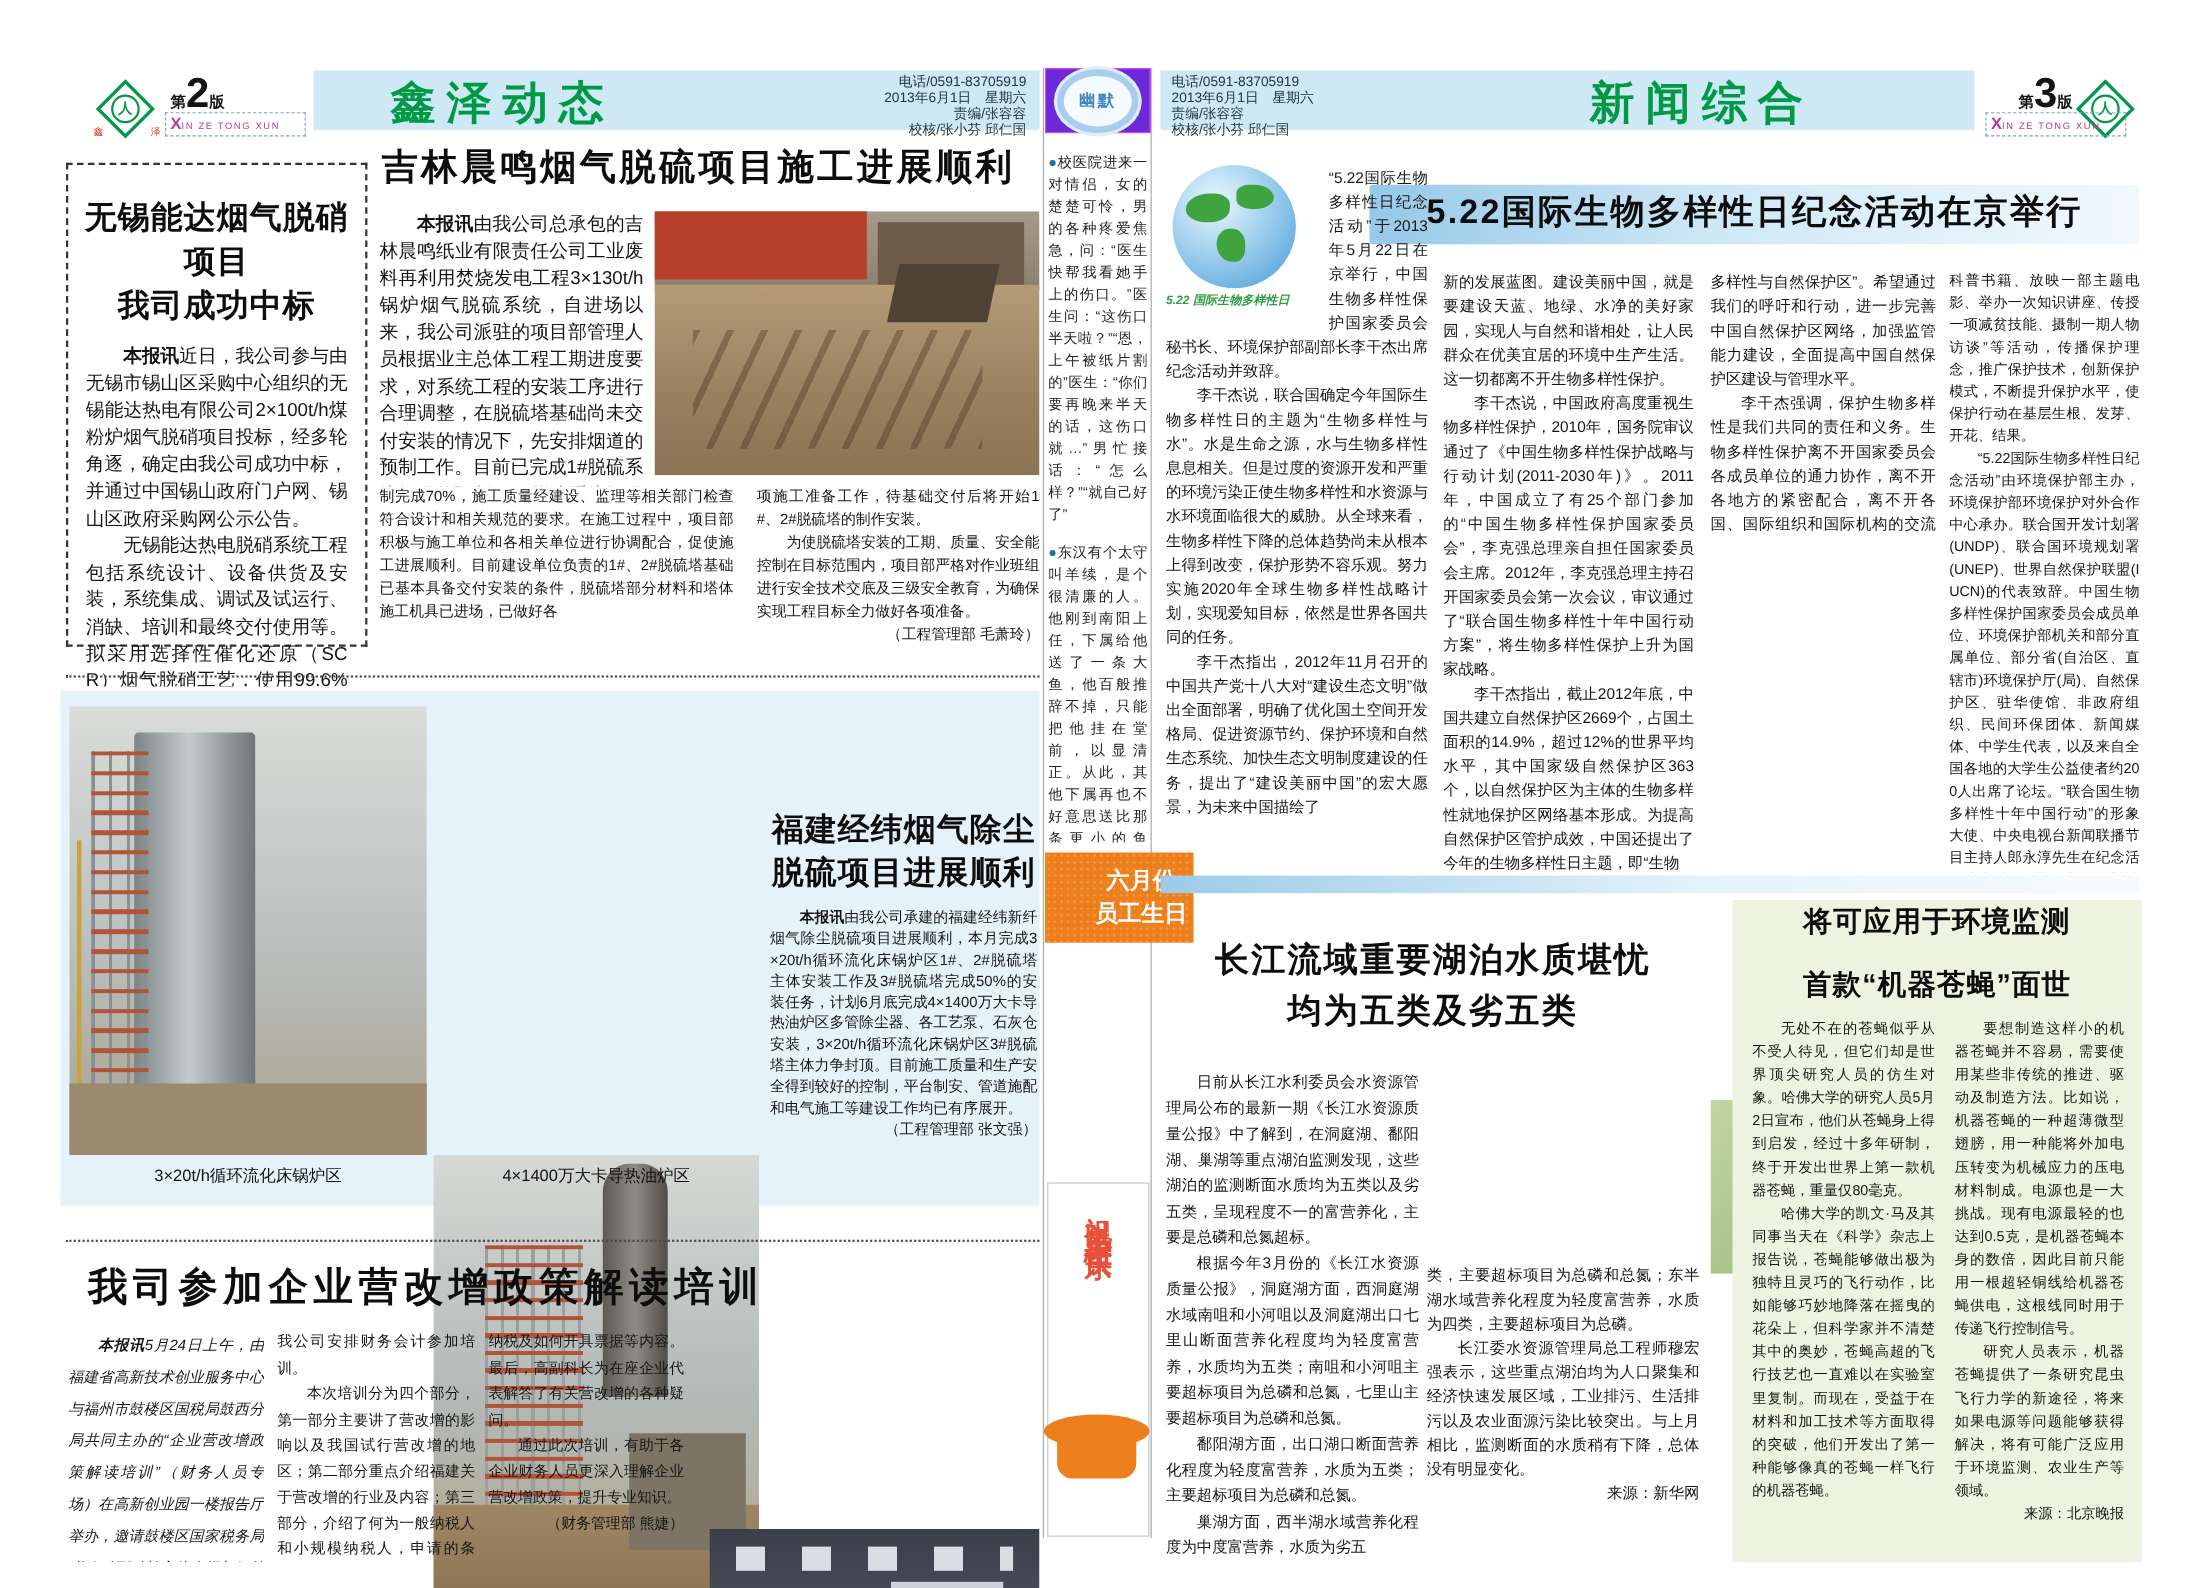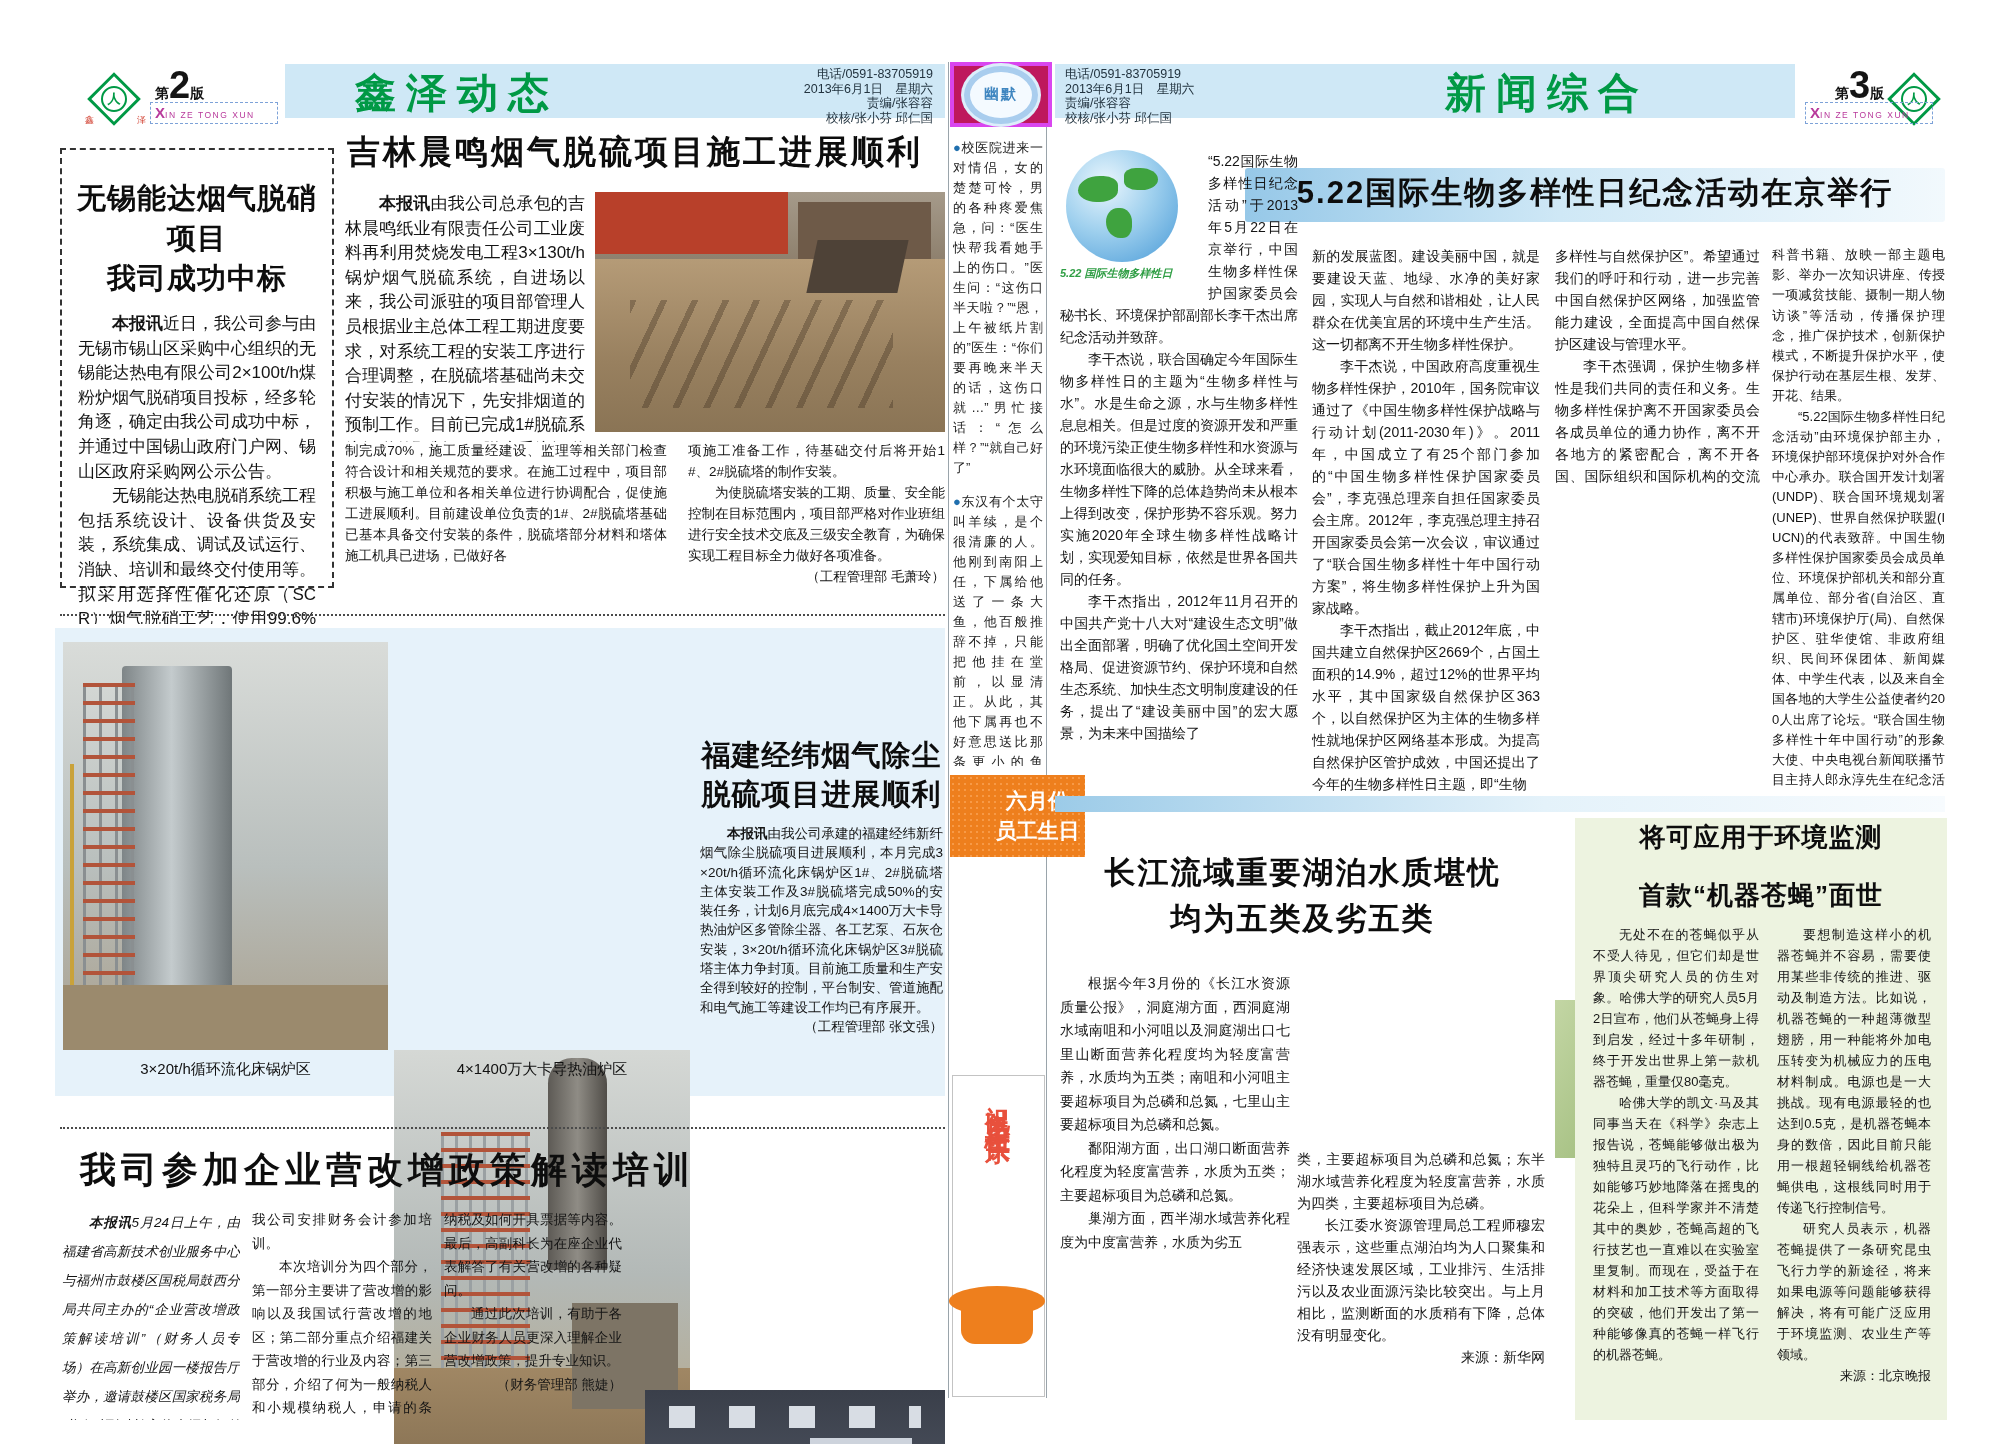--- a/index.html
+++ b/index.html
@@ -33,21 +33,21 @@
   .a1 .t{font-size:29px;text-align:center;letter-spacing:1px;line-height:40px;}
   .body15{font-size:17px;line-height:24.6px;}
   .body135{font-size:13.5px;line-height:21px;}
   .a2title{font-size:33px;letter-spacing:3px;white-space:nowrap;}
   .a3bg{background:#e6f2fa;}
   .a3 .t{font-size:29px;text-align:center;line-height:39px;letter-spacing:1px;}
   .caption{font-size:15px;color:#111;text-align:center;}
   .a4title{font-size:36px;letter-spacing:5px;white-space:nowrap;}
   .photo{overflow:hidden;position:relative;}
   
-  .humorbox{border:4px solid #d946ef;background:#be185d;display:flex;align-items:center;justify-content:center;}
+  .humorbox{border:1px solid #d946ef;background:#6d28d9;display:flex;align-items:center;justify-content:center;}
   .humor-ring{width:62px;height:46px;border-radius:50%;border:6px solid #a9cdee;box-shadow:0 0 0 3px #ddeefb;
               display:flex;align-items:center;justify-content:center;background:#f4faff;}
   .humor-ring span{color:#3f86c0;font-weight:bold;font-size:15px;letter-spacing:2px;}
   .jokes{font-size:13px;line-height:20px;color:#222;}
   .jokes .bullet{color:#1f6fae;}
   .jokes p{margin:0 0 14px 0;text-indent:0;}
   .bday{background:#ee7f1d;background-image:radial-gradient(#f79a47 1.2px,transparent 1.2px);background-size:6px 6px;
         color:#fff;font-weight:bold;font-size:21px;line-height:30px;text-align:center;display:flex;flex-direction:column;justify-content:center;padding-left:40px;}
   .names{color:#ee7f1d;font-weight:bold;font-size:17px;text-align:center;}
   .names div{margin-bottom:13px;letter-spacing:2px;}
@@ -271,20 +271,21 @@
     <p class="cont">科普书籍、放映一部主题电影、举办一次知识讲座、传授一项减贫技能、摄制一期人物访谈”等活动，传播保护理念，推广保护技术，创新保护模式，不断提升保护水平，使保护行动在基层生根、发芽、开花、结果。</p>
     <p class="np">“5.22国际生物多样性日纪念活动”由环境保护部主办，环境保护部环境保护对外合作中心承办。联合国开发计划署(UNDP)、联合国环境规划署(UNEP)、世界自然保护联盟(IUCN)的代表致辞。中国生物多样性保护国家委员会成员单位、环境保护部机关和部分直属单位、部分省(自治区、直辖市)环境保护厅(局)、自然保护区、驻华使馆、非政府组织、民间环保团体、新闻媒体、中学生代表，以及来自全国各地的大学生公益使者约200人出席了论坛。“联合国生物多样性十年中国行动”的形象大使、中央电视台新闻联播节目主持人郎永淳先生在纪念活动上宣读了“我的生物多样性保护行动宣言”。</p>
 
   </div>
 
   <div class="abs band2" style="left:1055px;top:796px;width:890px;height:16px;"></div>
 
   <div class="abs hl lkt" style="left:1060px;top:896px;width:485px;">均为五类及劣五类</div>
   <div class="abs hl lkt" style="left:1060px;top:850px;width:485px;">长江流域重要湖泊水质堪忧</div>
   <div class="abs jc" style="left:1060px;top:972px;width:230px;height:448px;font-size:14px;line-height:23.5px;">
+    <p class="np">日前从长江水利委员会水资源管理局公布的最新一期《长江水资源质量公报》中了解到，在洞庭湖、鄱阳湖、巢湖等重点湖泊监测发现，这些湖泊的监测断面水质均为五类以及劣五类，呈现程度不一的富营养化，主要是总磷和总氮超标。</p>
     <p class="np">根据今年3月份的《长江水资源质量公报》，洞庭湖方面，西洞庭湖水域南咀和小河咀以及洞庭湖出口七里山断面营养化程度均为轻度富营养，水质均为五类；南咀和小河咀主要超标项目为总磷和总氮，七里山主要超标项目为总磷和总氮。</p>
     <p class="np">鄱阳湖方面，出口湖口断面营养化程度为轻度富营养，水质为五类；主要超标项目为总磷和总氮。</p>
     <p class="np">巢湖方面，西半湖水域营养化程度为中度富营养，水质为劣五</p>
   </div>
 
   <div class="abs jc" style="left:1297px;top:1148px;width:248px;height:272px;font-size:14px;line-height:22px;">
     <p class="cont">类，主要超标项目为总磷和总氮；东半湖水域营养化程度为轻度富营养，水质为四类，主要超标项目为总磷。</p>
     <p class="np">长江委水资源管理局总工程师穆宏强表示，这些重点湖泊均为人口聚集和经济快速发展区域，工业排污、生活排污以及农业面源污染比较突出。与上月相比，监测断面的水质稍有下降，总体没有明显变化。</p>
     <p class="source">来源：新华网</p>
   </div>

